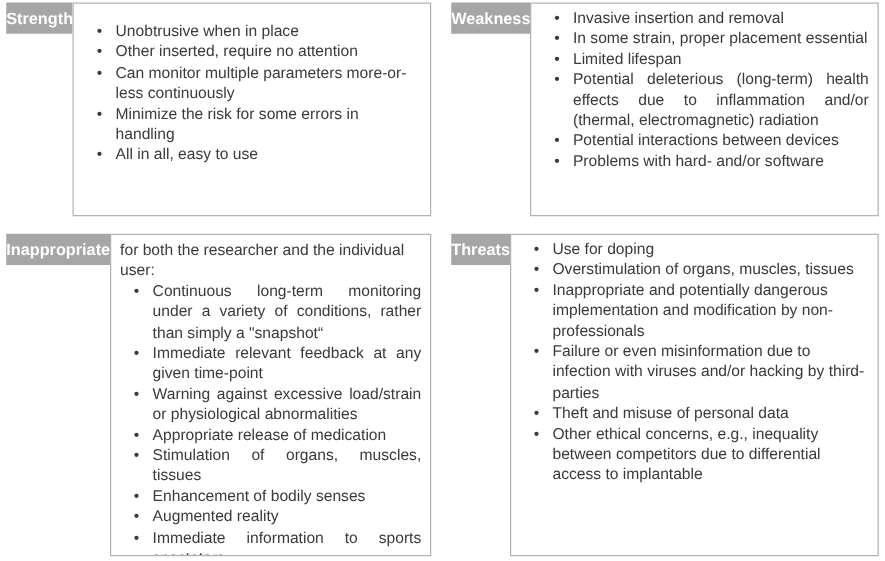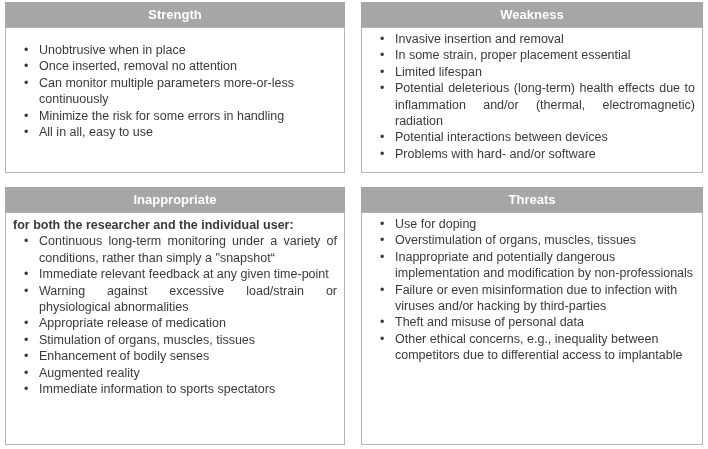--- a/index.html
+++ b/index.html
@@ -14,21 +14,20 @@
     left: 5px; top: 2px;
     width: 698px;
     display: grid;
     grid-template-columns: 340px 342px;
     grid-template-rows: 171px 258px;
     column-gap: 16px;
     row-gap: 14px;
   }
   .quadrant {
     display: flex;
-    flex-direction: column;
     min-height: 0;
   }
   .qheader {
     height: 25px;
     background: var(--header-bg, #a6a6a6);
     color: var(--header-text, #ffffff);
     font-size: 13px;
     font-weight: bold;
     text-align: center;
     line-height: 25px;
@@ -38,21 +37,21 @@
     flex: 1 1 auto;
     border: 1px solid var(--border, #b3b3b3);
     background: #ffffff;
     color: var(--text, #3a3a3a);
     font-size: 12.5px;
     line-height: 16.4px;
     padding: 3px 7px 3px 5px;
     overflow: hidden;
   }
   .qbody.pad-lg { padding-top: 14px; }
-  .intro { margin: 1px 0 0 2px; font-weight: bold; }
+  .intro { margin: 1px 0 0 2px; }
   ul.items { list-style: none; }
   ul.items li {
     position: relative;
     padding-left: 28px;
   }
   ul.items li::before {
     content: "\2022";
     position: absolute;
     left: 13px;
     top: 0;
@@ -64,21 +63,21 @@
 
 <div class="swot-grid">
 
   <section class="quadrant">
     <header class="qheader">
       <span>Strength</span>
     </header>
     <div class="qbody pad-lg">
       <ul class="items">
           <li>Unobtrusive when in place</li>
-          <li>Once inserted, removal no attention</li>
+          <li>Other inserted, require no attention</li>
           <li>Can monitor multiple parameters more-or-less continuously</li>
           <li>Minimize the risk for some errors in handling</li>
           <li>All in all, easy to use</li>
         </ul>
     </div>
   </section>
 
   <section class="quadrant">
     <header class="qheader">
       <span>Weakness</span>

